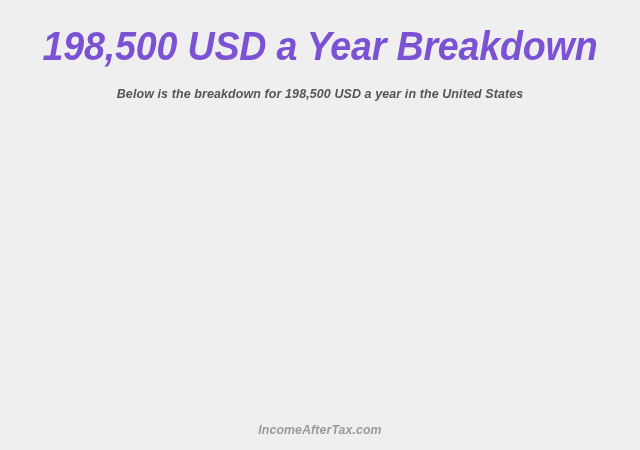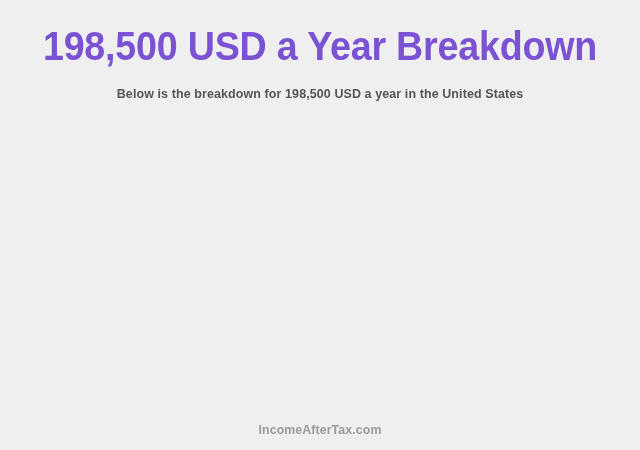--- a/index.html
+++ b/index.html
@@ -13,20 +13,21 @@
     background: #efefef;
     font-family: "Liberation Sans", sans-serif;
     overflow: hidden;
   }
   .page {
     position: relative;
     width: 640px;
     height: 450px;
     background: #efefef;
     box-sizing: border-box;
+    font-style: italic;
   }
   .header-block {
     position: absolute;
     top: 0;
     left: 0;
     width: 640px;
     text-align: center;
   }
   .page-title {
     margin: 0;

